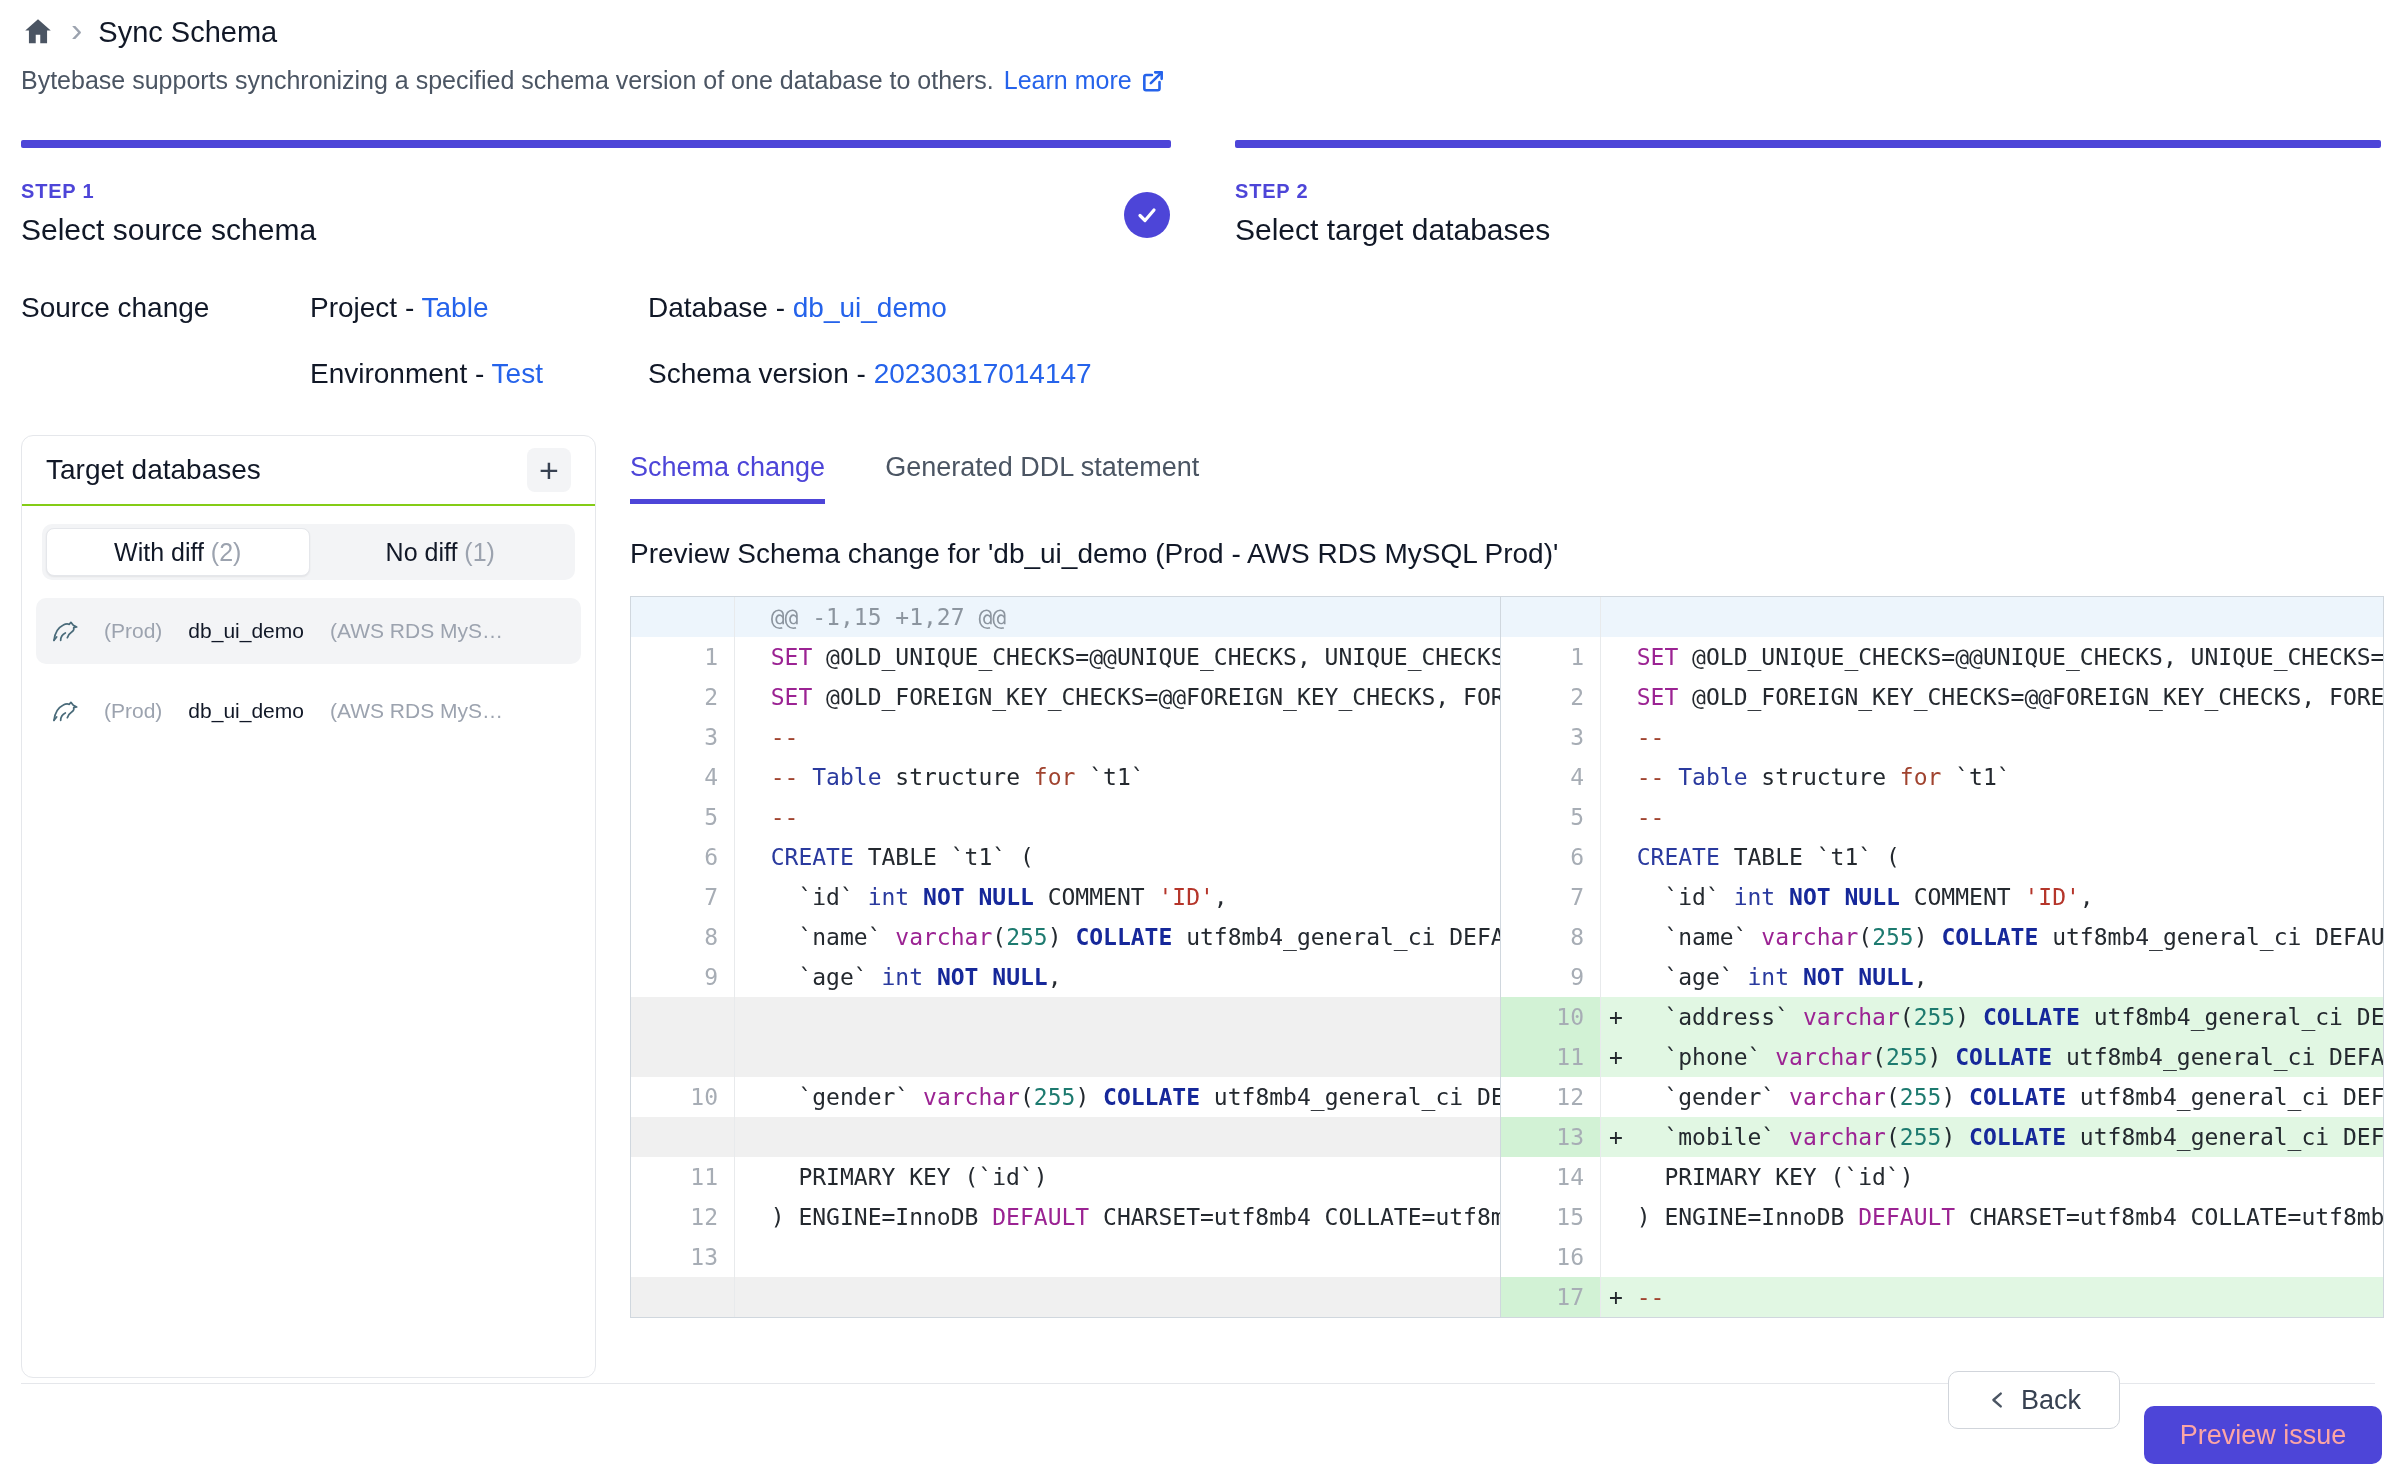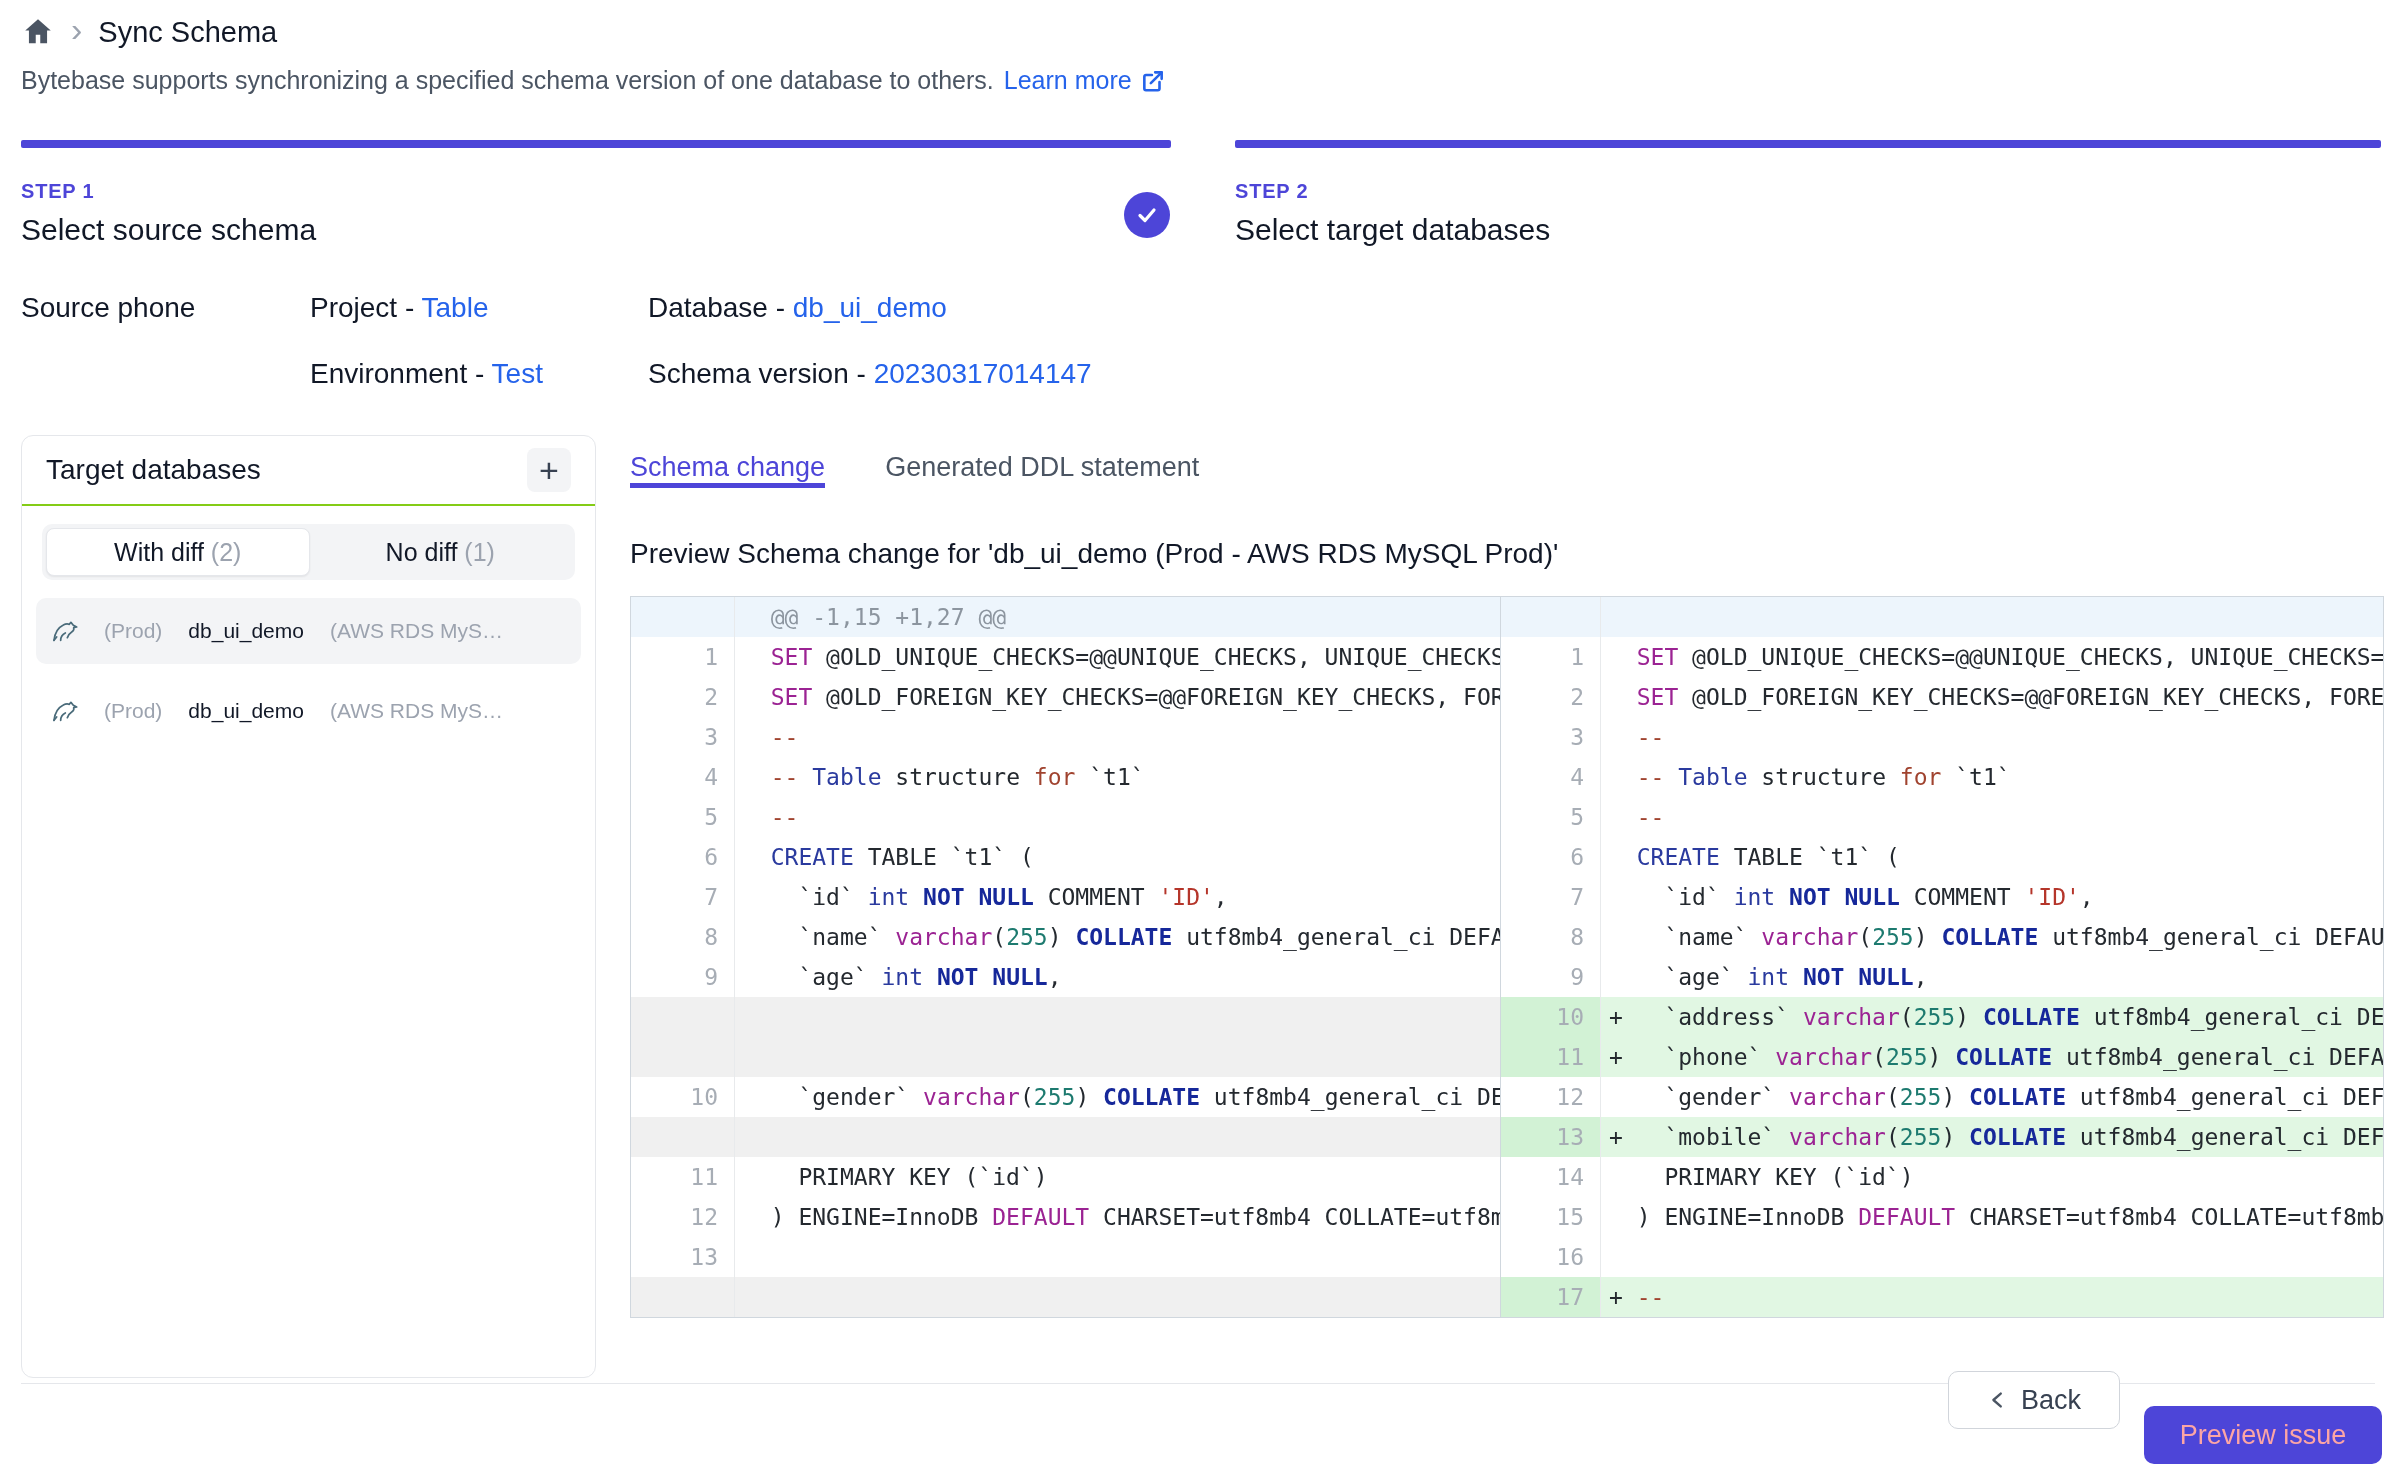--- a/index.html
+++ b/index.html
@@ -38,21 +38,21 @@
   .seg-tab.active { background:#fff; border:1px solid #e5e7eb; box-shadow:0 1px 2px rgba(0,0,0,.07); }
   .seg-count { color:#9ca3af; }
   .db-list { margin:18px 14px 0; display:flex; flex-direction:column; gap:14px; }
   .db-item { display:flex; align-items:center; gap:22px; height:66px; padding:0 14px; border-radius:10px; font-size:21px; cursor:pointer; white-space:nowrap; overflow:hidden; }
   .db-item.selected { background:#f3f4f6; }
   .db-dim { color:#9ca3af; }
   .db-name { color:#111827; font-weight:500; margin:0 4px; }
 
   
   .ptabs { left:630px; top:452px; display:flex; gap:60px; }
-  .ptab { font-size:27px; font-weight:500; color:#4b5563; cursor:pointer; border-bottom:5px solid transparent; }
+  .ptab { font-size:27px; font-weight:500; padding-bottom:16px; color:#4b5563; cursor:pointer; border-bottom:5px solid transparent; }
   .ptab.active { color:#4d45d8; border-bottom-color:#4d45d8; }
   .preview-title { left:630px; top:538px; font-size:28px; color:#111827; }
 
   
   .diff { left:630px; top:596px; width:1754px; height:722px; border:1px solid #d0d7de; background:#fff; overflow:hidden; }
   .diff-row { display:flex; height:40px; }
   .dcell { font-family:"DejaVu Sans Mono",monospace; font-size:23px; line-height:40px; overflow:hidden; }
   .lg { width:104px; text-align:right; padding-right:16px; color:#a7adb5; border-right:1px solid #e8eaec; flex:none; }
   .lcode { width:766px; padding-left:8px; white-space:pre; border-right:1px solid #d0d7de; flex:none; }
   .rg { width:100px; text-align:right; padding-right:16px; color:#a7adb5; border-right:1px solid #e8eaec; flex:none; }
@@ -111,21 +111,21 @@
   <svg width="24" height="24" viewBox="0 0 24 24" fill="none" stroke="#ffffff" stroke-width="3.2" stroke-linecap="round" stroke-linejoin="round">
       <path d="M5 12.5l5 5L19 7"></path>
     </svg>
 </div>
 
 <div class="abs" style="left:1235px; top:180px;">
   <div class="step-label">STEP 2</div>
   <div class="step-title">Select target databases</div>
 </div>
 
-<div class="abs src-label">Source phone</div>
+<div class="abs src-label">Source change</div>
 <div class="abs src-grid" id="source-fields">
     <div class="src-field"><span>Project - </span><a>Table</a></div>
     <div class="src-field"><span>Database - </span><a>db_ui_demo</a></div>
     <div class="src-field"><span>Environment - </span><a>Test</a></div>
     <div class="src-field"><span>Schema version - </span><a>20230317014147</a></div>
   </div>
 
 <div class="abs panel">
   <div class="panel-head">
     <span class="panel-title">Target databases</span>

